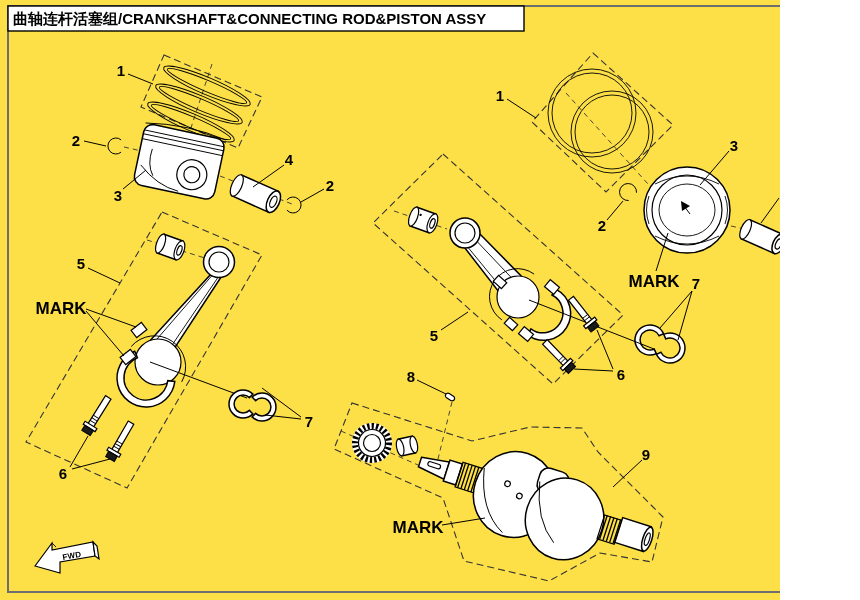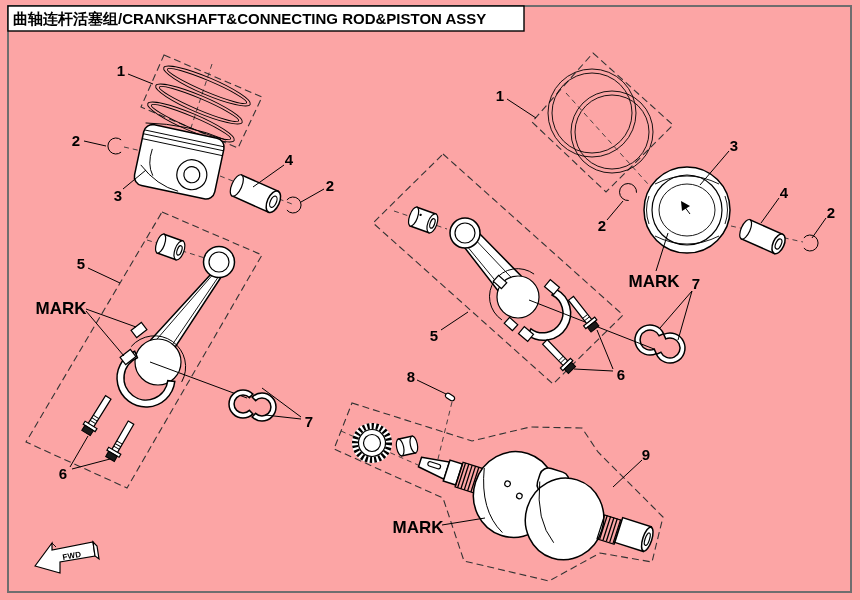--- a/index.html
+++ b/index.html
@@ -1,16 +1,16 @@
 <!DOCTYPE html>
 <html><head>
 <meta charset="utf-8">
 <style>
   html,body{margin:0;padding:0;background:#fff;}
-  #canvas{position:relative;width:860px;height:600px;background:#fca5a5;overflow:hidden;}
+  #canvas{position:relative;width:780px;height:600px;background:#fde047;overflow:hidden;}
   svg{display:block;}
   .ttl{font:bold 15px "Liberation Sans",sans-serif;fill:#000;}
   .num{font:bold 15px "Liberation Sans",sans-serif;fill:#000;}
   .mark{font:bold 17px "Liberation Sans",sans-serif;fill:#000;}
   .fwd{font:bold 8px "Liberation Sans",sans-serif;fill:#000;letter-spacing:.3px;}
   .ln{stroke:#000;stroke-width:1;fill:none;}
   .dashbox{stroke:#333;stroke-width:1.1;fill:none;stroke-dasharray:7 4;}
   .dashln{stroke:#333;stroke-width:.9;fill:none;stroke-dasharray:5 4;}
   .part{stroke:#000;stroke-width:1.5;fill:#fff;}
   .part2{stroke:#000;stroke-width:1.2;fill:#fff;}

